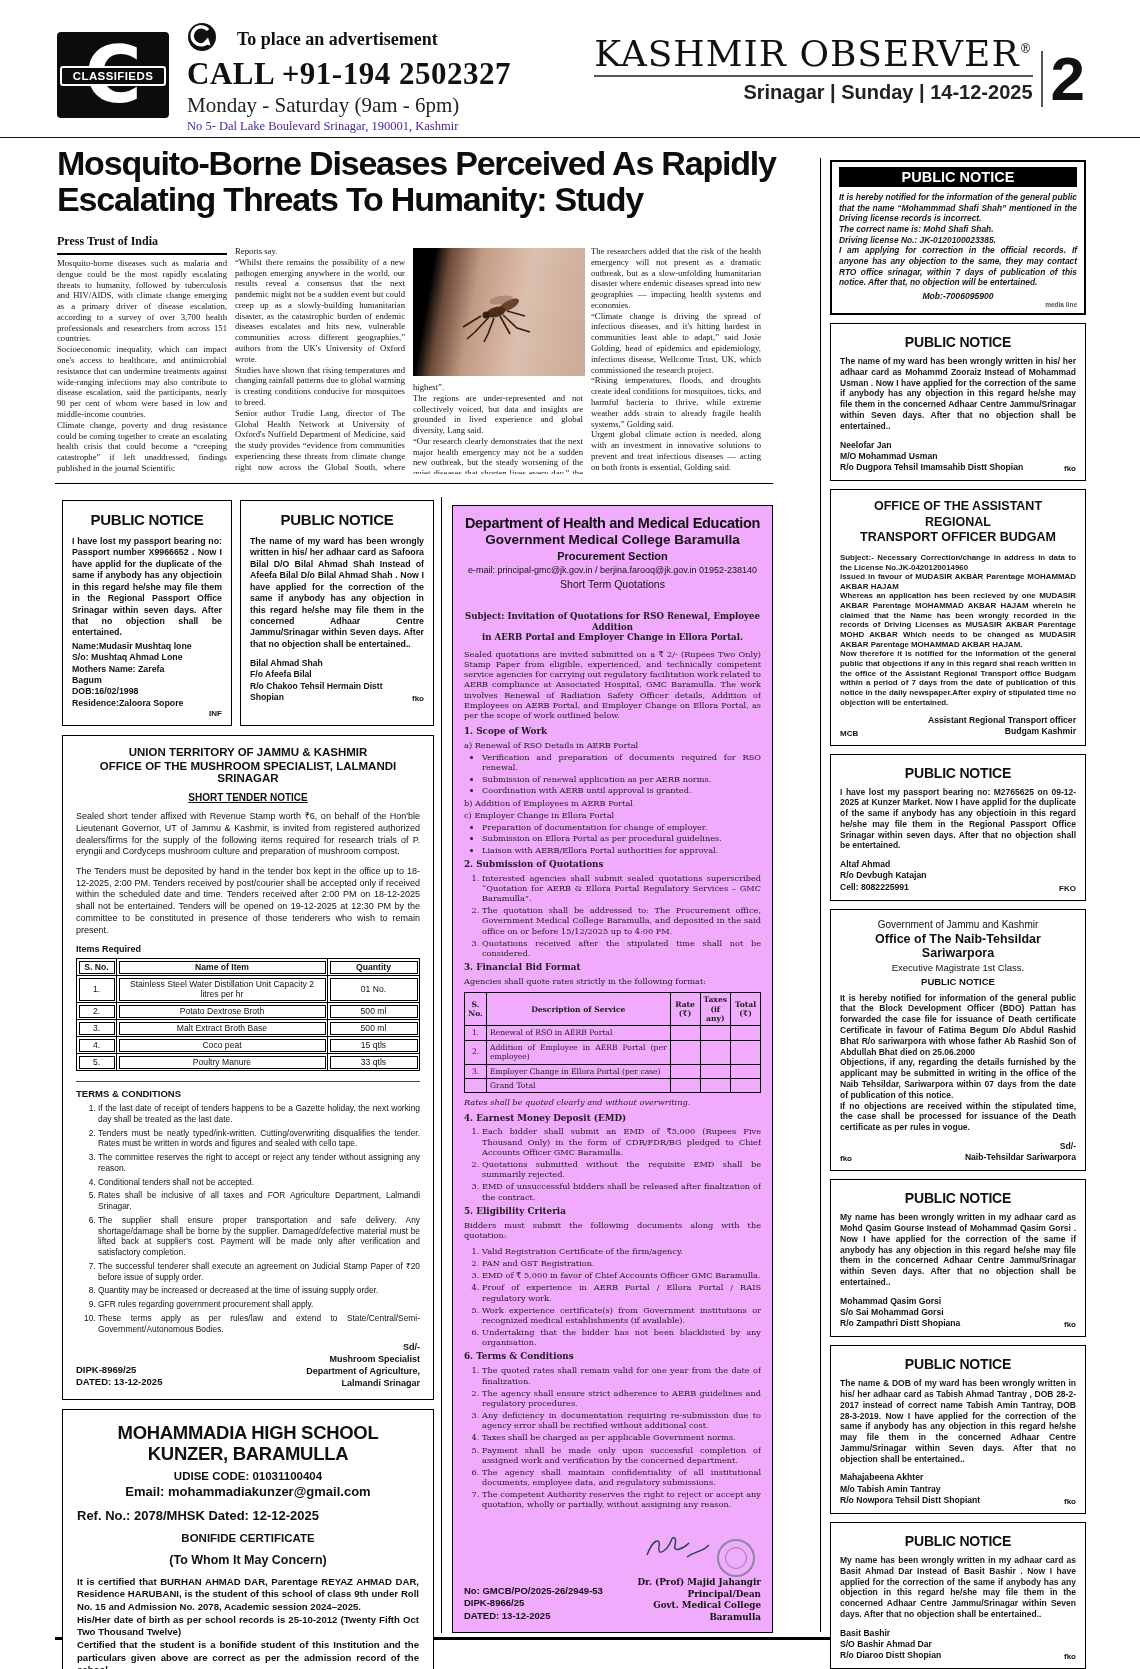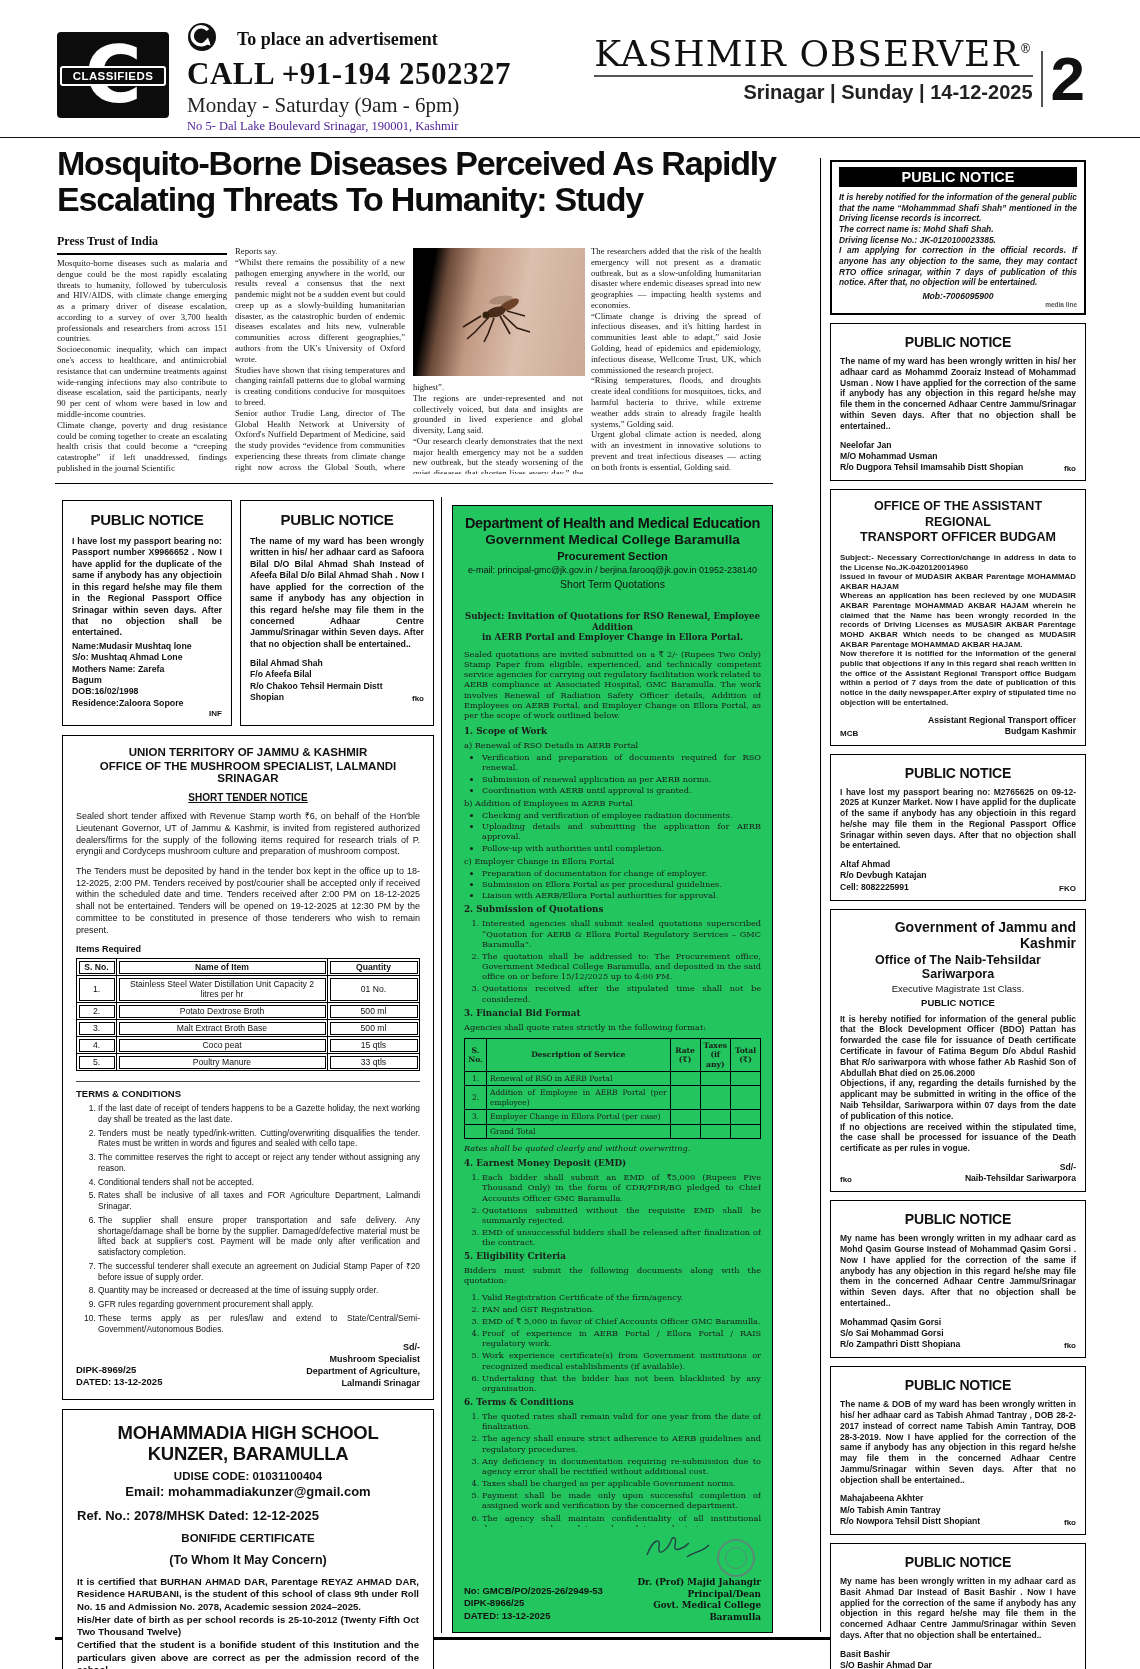--- a/index.html
+++ b/index.html
@@ -56,21 +56,21 @@
 
   
   .right-col{position:absolute;left:830px;top:160px;width:256px;display:flex;flex-direction:column;gap:8px}
   .rn-black{padding:5px 7px;border-width:2px}
   .bar{background:#000;color:#fff;text-align:center;font-weight:700;font-size:14.5px;padding:2px 0;margin-bottom:5px}
   .italic{font-style:italic;font-size:8.4px}
   .rn-mob{text-align:center;font-weight:700;font-style:italic;font-size:8.6px;margin-top:3px}
   .rn-media{text-align:right;font-size:6.5px;color:#555;font-weight:700}
   .arto-title{text-align:center;font-weight:700;font-size:12.5px;line-height:1.25;white-space:pre-line;margin:2px 0 7px}
   .arto-body{font-weight:700;font-size:7.9px;line-height:1.22}
-  .naib-gov{text-align:right;font-size:14px;font-weight:700;margin-top:2px}
+  .naib-gov{text-align:center;font-size:10px;font-weight:400;margin-top:2px}
   .naib-office{text-align:center;font-weight:700;font-size:12.5px;margin:2px 0}
   .naib-sub{text-align:center;font-size:9.5px}
   .naib-pn{text-align:center;font-size:9.5px;font-weight:700;margin:3px 0 6px}
   .sign-right{text-align:right;white-space:pre-line;font-weight:700;font-size:8.6px;line-height:1.3}
 
   
   .left-col{position:absolute;left:62px;top:500px;width:372px;display:flex;flex-direction:column;gap:9px}
   .pair{display:flex;gap:8px;align-items:stretch}
   .pn1{flex:0 0 170px}
   .pn2{flex:1}
@@ -104,21 +104,21 @@
   .s-name{text-align:center;font-weight:700;font-size:18.5px;line-height:1.15;letter-spacing:-.3px}
   .s-udise{text-align:center;font-weight:700;font-size:11.5px;margin-top:5px}
   .s-email{text-align:center;font-weight:700;font-size:13px;margin-top:2px}
   .s-ref{font-weight:700;font-size:13px;margin-top:9px}
   .s-cert{text-align:center;font-weight:700;font-size:11.5px;margin-top:9px}
   .s-concern{text-align:center;font-weight:700;font-size:12.5px;margin:9px 0}
   .s-body{font-weight:700;font-size:9.6px;line-height:1.32;white-space:pre-line;text-align:justify}
 
   
   .gmc{position:absolute;left:452px;top:505px;width:321px;height:1128px;border:1.5px solid #000;
-       padding:9px 11px;display:flex;flex-direction:column;background:#22c55e}
+       padding:9px 11px;display:flex;flex-direction:column;background:#f0abfc}
   .g-h1{text-align:center;font-weight:700;font-size:14.5px;letter-spacing:-.3px}
   .g-h2{text-align:center;font-weight:700;font-size:13.5px;margin-top:1px}
   .g-h3{text-align:center;font-weight:700;font-size:11px;margin-top:3px}
   .g-contact{text-align:center;font-size:9px;margin-top:3px}
   .g-h4{text-align:center;font-size:10.5px;margin-top:3px;margin-bottom:21px}
   .gmc-body{flex:1;overflow:hidden;font-family:"DejaVu Serif",serif;font-size:8.2px;line-height:1.24;
             text-align:justify;color:#1c1c1c}
   .g-subject{font-weight:700;text-align:center;white-space:pre-line;font-size:8.6px;margin-bottom:6px}
   .g-para{margin-bottom:6px}
   .g-sec{font-weight:700;font-size:8.8px;margin:4px 0 3px}
@@ -345,26 +345,20 @@
             <div class="g-sublabel">a) Renewal of RSO Details in AERB Portal</div>
             <ul class="g-ul">
 
             <li>Verification and preparation of documents required for RSO renewal.</li>
               <li>Submission of renewal application as per AERB norms.</li>
               <li>Coordination with AERB until approval is granted.</li>
             </ul>
           </div>
           <div>
             <div class="g-sublabel">b) Addition of Employees in AERB Portal</div>
-            <ul class="g-ul">
-
-            <li>Checking and verification of employee radiation documents.</li>
-              <li>Uploading details and submitting the application for AERB approval.</li>
-              <li>Follow-up with authorities until completion.</li>
-            </ul>
           </div>
           <div>
             <div class="g-sublabel">c) Employer Change in Ellora Portal</div>
             <ul class="g-ul">
 
             <li>Preparation of documentation for change of employer.</li>
               <li>Submission on Ellora Portal as per procedural guidelines.</li>
               <li>Liaison with AERB/Ellora Portal authorities for approval.</li>
             </ul>
           </div>

